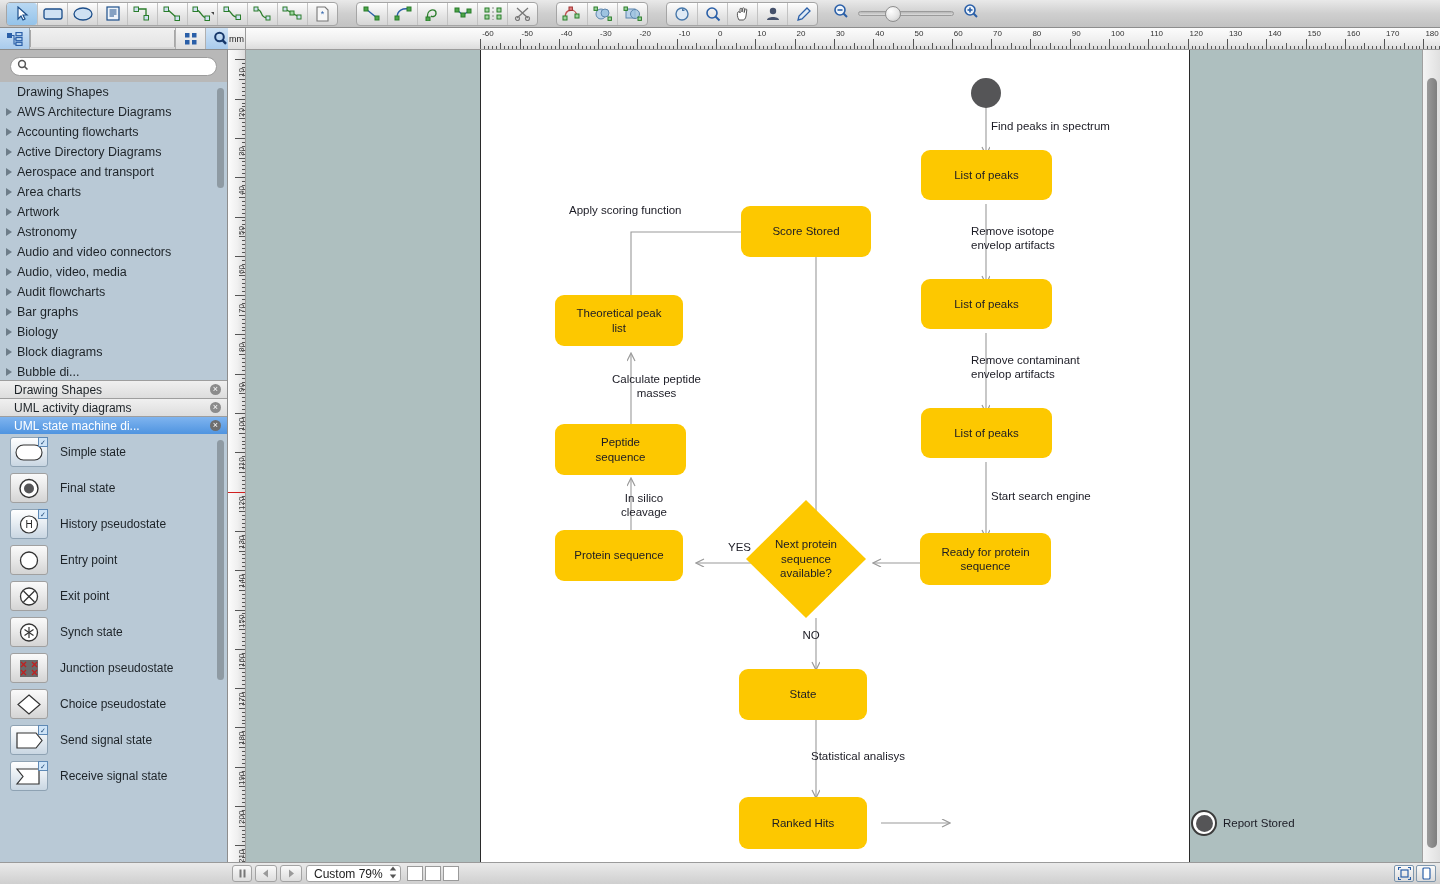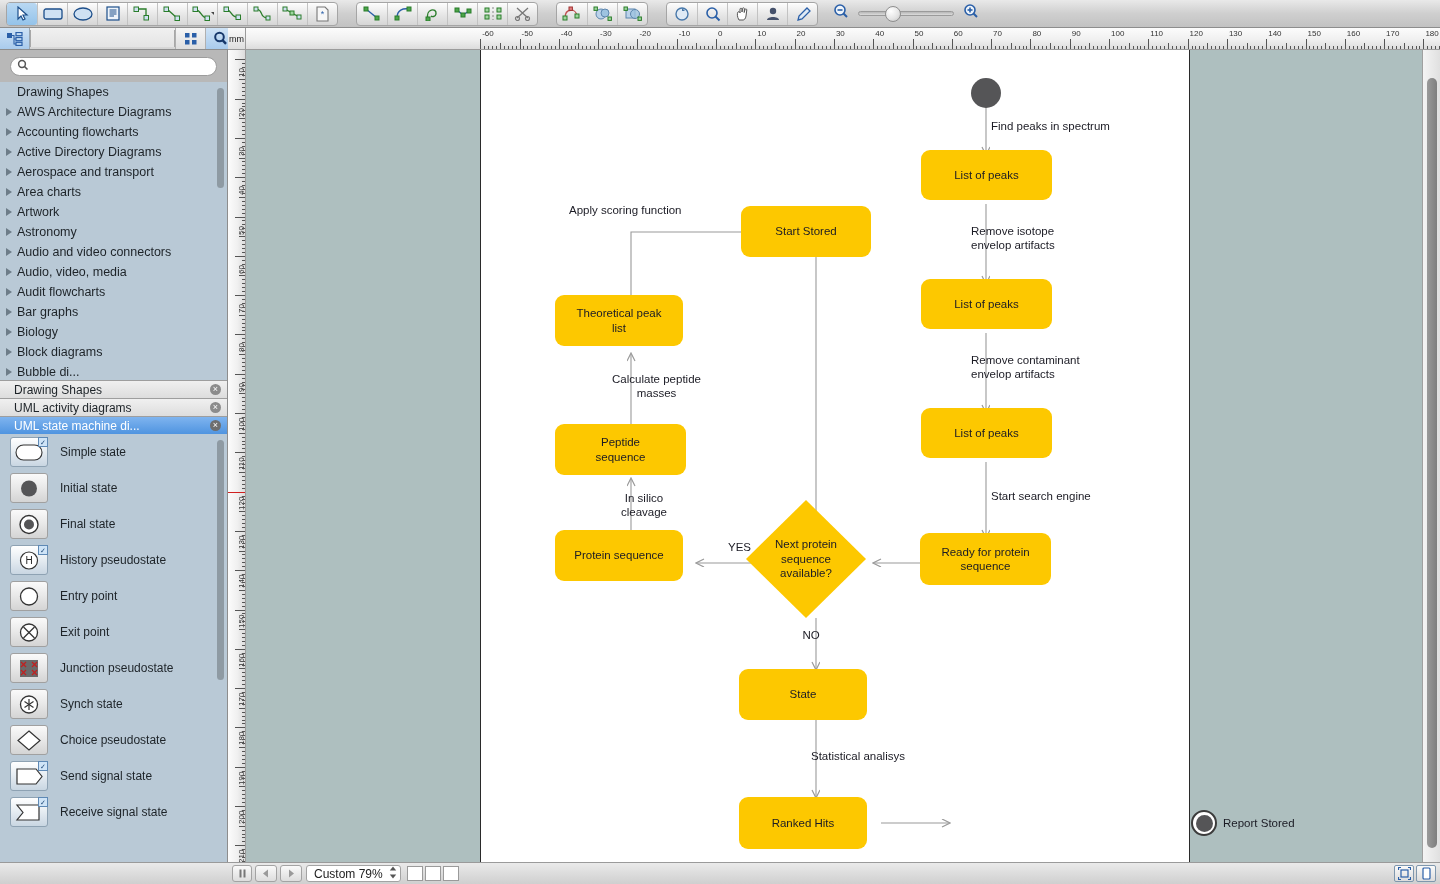--- a/index.html
+++ b/index.html
@@ -1105,26 +1105,20 @@
 
   <div id="shapes-list">
     <div class="shape-row">
         <div class="shape-icon"><svg width="36" height="29" viewBox="0 0 36 29">
             <rect x="5" y="7" width="26" height="15" rx="7.5" fill="#fff" stroke="#333" stroke-width="1.1"></rect>
           </svg><span class="shape-check">✓</span></div>
         <div class="shape-label">Simple state</div>
       </div>
       <div class="shape-row">
         <div class="shape-icon plainbg"><svg width="36" height="29" viewBox="0 0 36 29">
-            <circle cx="18" cy="14.5" r="8" fill="#555557"></circle>
-          </svg></div>
-        <div class="shape-label">Initial state</div>
-      </div>
-      <div class="shape-row">
-        <div class="shape-icon plainbg"><svg width="36" height="29" viewBox="0 0 36 29">
             <circle cx="18" cy="14.5" r="9" fill="#fff" stroke="#333" stroke-width="1.4"></circle>
             <circle cx="18" cy="14.5" r="5" fill="#555557"></circle>
           </svg></div>
         <div class="shape-label">Final state</div>
       </div>
       <div class="shape-row">
         <div class="shape-icon"><svg width="36" height="29" viewBox="0 0 36 29">
             <circle cx="18" cy="14.5" r="8.5" fill="#fff" stroke="#333" stroke-width="1.2"></circle>
             <text x="18" y="18" font-size="10" text-anchor="middle" fill="#222" font-family="sans-serif">H</text>
           </svg><span class="shape-check">✓</span></div>
@@ -1136,50 +1130,50 @@
           </svg></div>
         <div class="shape-label">Entry point</div>
       </div>
       <div class="shape-row">
         <div class="shape-icon plainbg"><svg width="36" height="29" viewBox="0 0 36 29">
             <circle cx="18" cy="14.5" r="8.5" fill="#fff" stroke="#333" stroke-width="1.3"></circle>
             <line x1="12.5" y1="9" x2="23.5" y2="20" stroke="#333" stroke-width="1.2"></line>
             <line x1="23.5" y1="9" x2="12.5" y2="20" stroke="#333" stroke-width="1.2"></line>
           </svg></div>
         <div class="shape-label">Exit point</div>
+      </div>
+      <div class="shape-row">
+        <div class="shape-icon plainbg"><svg width="36" height="29" viewBox="0 0 36 29">
+            <circle cx="18" cy="14.5" r="8.5" fill="#fff" stroke="#333" stroke-width="1.3"></circle>
+            <g stroke="#333" stroke-width="1.2">
+              <line x1="18" y1="9" x2="18" y2="20"></line>
+              <line x1="13.5" y1="11.5" x2="22.5" y2="17.5"></line>
+              <line x1="22.5" y1="11.5" x2="13.5" y2="17.5"></line>
+            </g>
+          </svg></div>
+        <div class="shape-label">Synch state</div>
       </div>
       <div class="shape-row">
         <div class="shape-icon plainbg"><svg width="36" height="29" viewBox="0 0 36 29">
             <rect x="9" y="6" width="18" height="17" fill="#6a6a6a"></rect>
             <g stroke="#c02020" stroke-width="1.3">
               <line x1="10" y1="8" x2="15" y2="13"></line>
               <line x1="15" y1="8" x2="10" y2="13"></line>
               <line x1="21" y1="8" x2="26" y2="13"></line>
               <line x1="26" y1="8" x2="21" y2="13"></line>
               <line x1="10" y1="16" x2="15" y2="21"></line>
               <line x1="15" y1="16" x2="10" y2="21"></line>
               <line x1="21" y1="16" x2="26" y2="21"></line>
               <line x1="26" y1="16" x2="21" y2="21"></line>
             </g>
           </svg></div>
         <div class="shape-label">Junction pseudostate</div>
       </div>
       <div class="shape-row">
         <div class="shape-icon plainbg"><svg width="36" height="29" viewBox="0 0 36 29">
-            <circle cx="18" cy="14.5" r="8.5" fill="#fff" stroke="#333" stroke-width="1.3"></circle>
-            <g stroke="#333" stroke-width="1.2">
-              <line x1="18" y1="9" x2="18" y2="20"></line>
-              <line x1="13.5" y1="11.5" x2="22.5" y2="17.5"></line>
-              <line x1="22.5" y1="11.5" x2="13.5" y2="17.5"></line>
-            </g>
-          </svg></div>
-        <div class="shape-label">Synch state</div>
-      </div>
-      <div class="shape-row">
-        <div class="shape-icon plainbg"><svg width="36" height="29" viewBox="0 0 36 29">
             <path d="M18 5 L29 14.5 L18 24 L7 14.5 Z" fill="#fff" stroke="#333" stroke-width="1.2"></path>
           </svg></div>
         <div class="shape-label">Choice pseudostate</div>
       </div>
       <div class="shape-row">
         <div class="shape-icon"><svg width="36" height="29" viewBox="0 0 36 29">
             <path d="M6 7 L25 7 L31 14.5 L25 22 L6 22 Z" fill="#fff" stroke="#333" stroke-width="1.2"></path>
           </svg><span class="shape-check">✓</span></div>
         <div class="shape-label">Send signal state</div>
       </div>
@@ -1243,21 +1237,21 @@
       <div class="node" style="left:439px; top:483px; width:131px; height:52px; padding:0 10px;">Ready for protein sequence</div>
 
       <div class="diamond" style="left:265px; top:450px; width:120px; height:118px; padding:0 16px;">Next protein sequence available?</div>
 
       <div class="node" style="left:74px; top:480px; width:128px; height:51px; padding:0 12px;">Protein sequence</div>
 
       <div class="node" style="left:74px; top:374px; width:131px; height:51px; padding:0 22px;">Peptide sequence</div>
 
       <div class="node" style="left:74px; top:245px; width:128px; height:51px; padding:0 14px;">Theoretical peak list</div>
 
-      <div class="node" style="left:260px; top:156px; width:130px; height:51px;">Start Stored</div>
+      <div class="node" style="left:260px; top:156px; width:130px; height:51px;">Score Stored</div>
 
       <div class="node" style="left:258px; top:619px; width:128px; height:51px;">State</div>
 
       <div class="node" style="left:258px; top:747px; width:128px; height:52px;">Ranked Hits</div>
 
       <div class="final-node" style="left:710px; top:760px;"></div>
       <div class="edge-label" style="left:742px; top:766px; width:120px; text-align:left;">Report Stored</div>
 
       <div class="edge-label" style="left:510px; top:69px; width:200px; text-align:left;">Find peaks in spectrum</div>
       <div class="edge-label" style="left:490px; top:174px; width:180px; text-align:left;">Remove isotope

